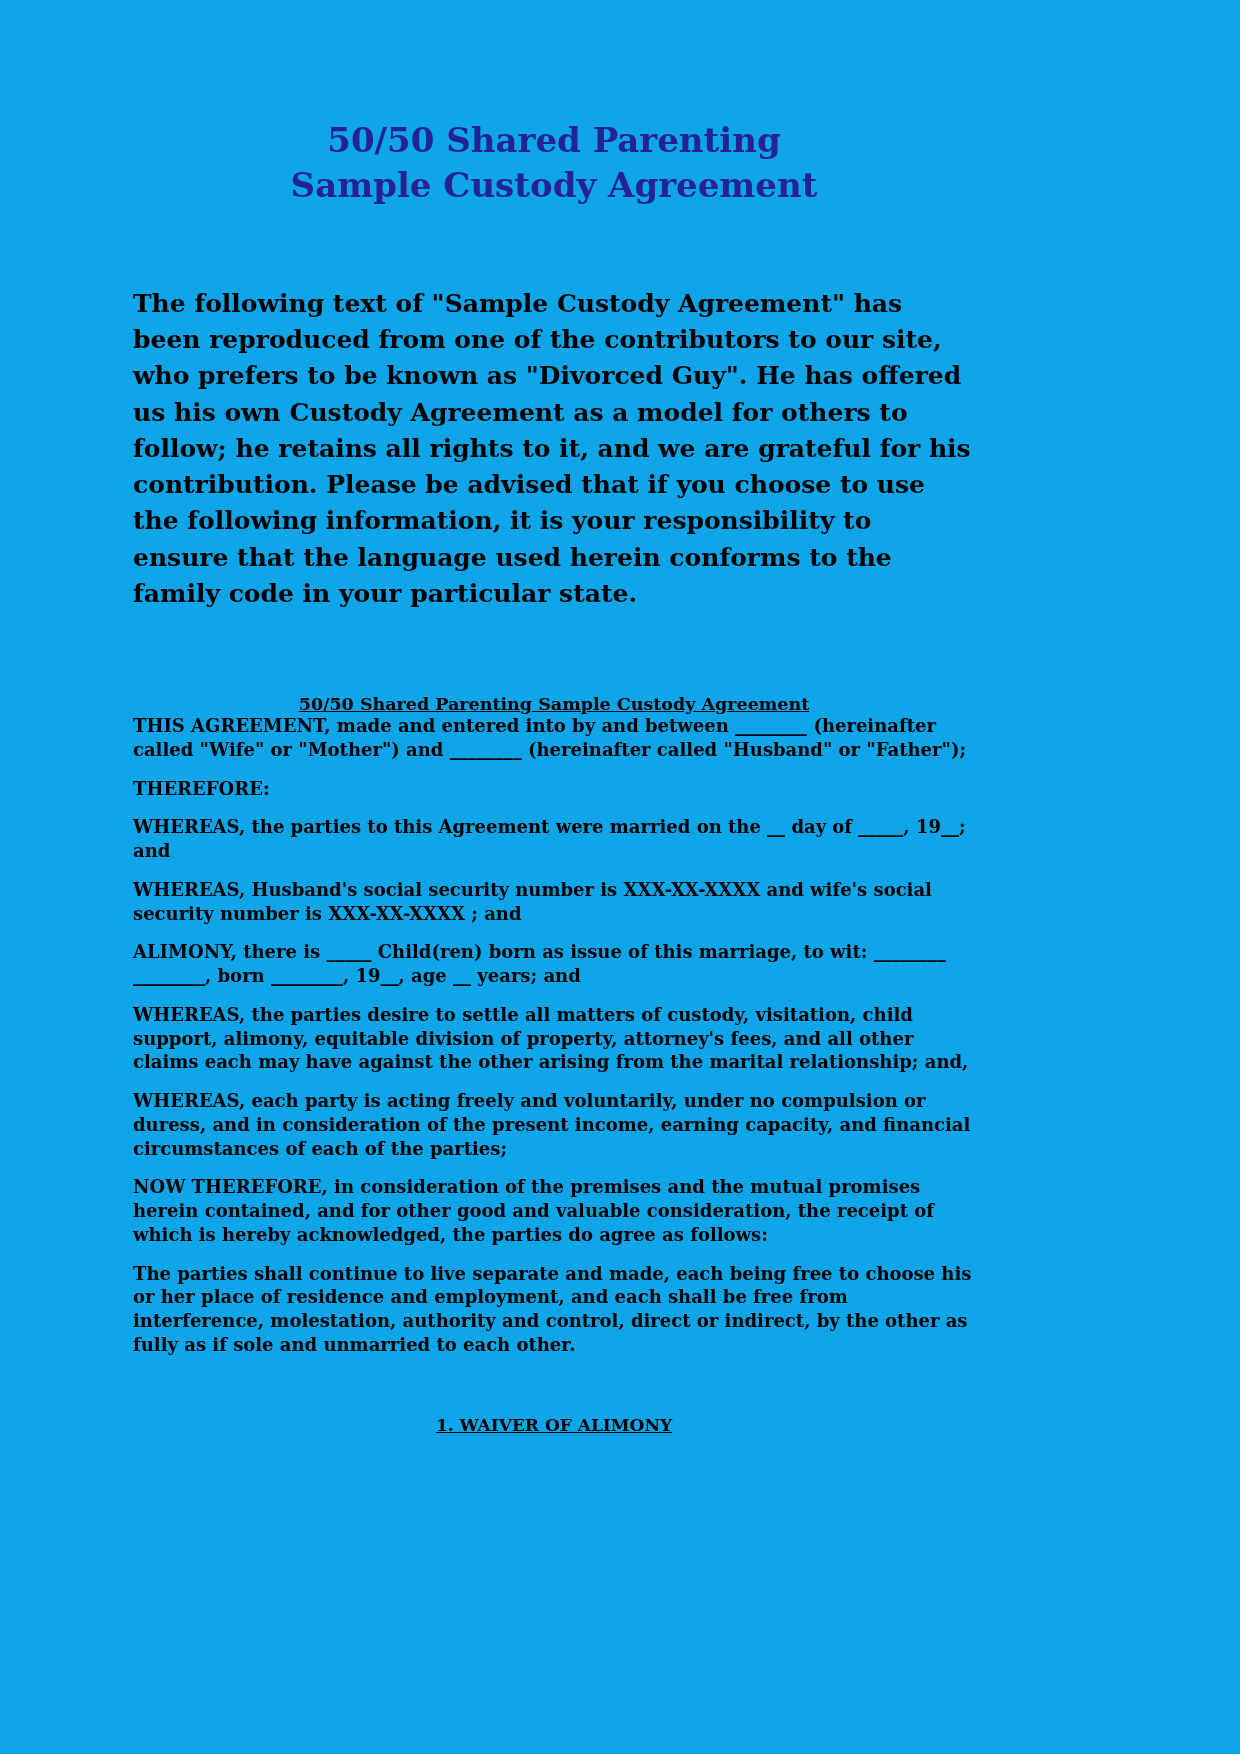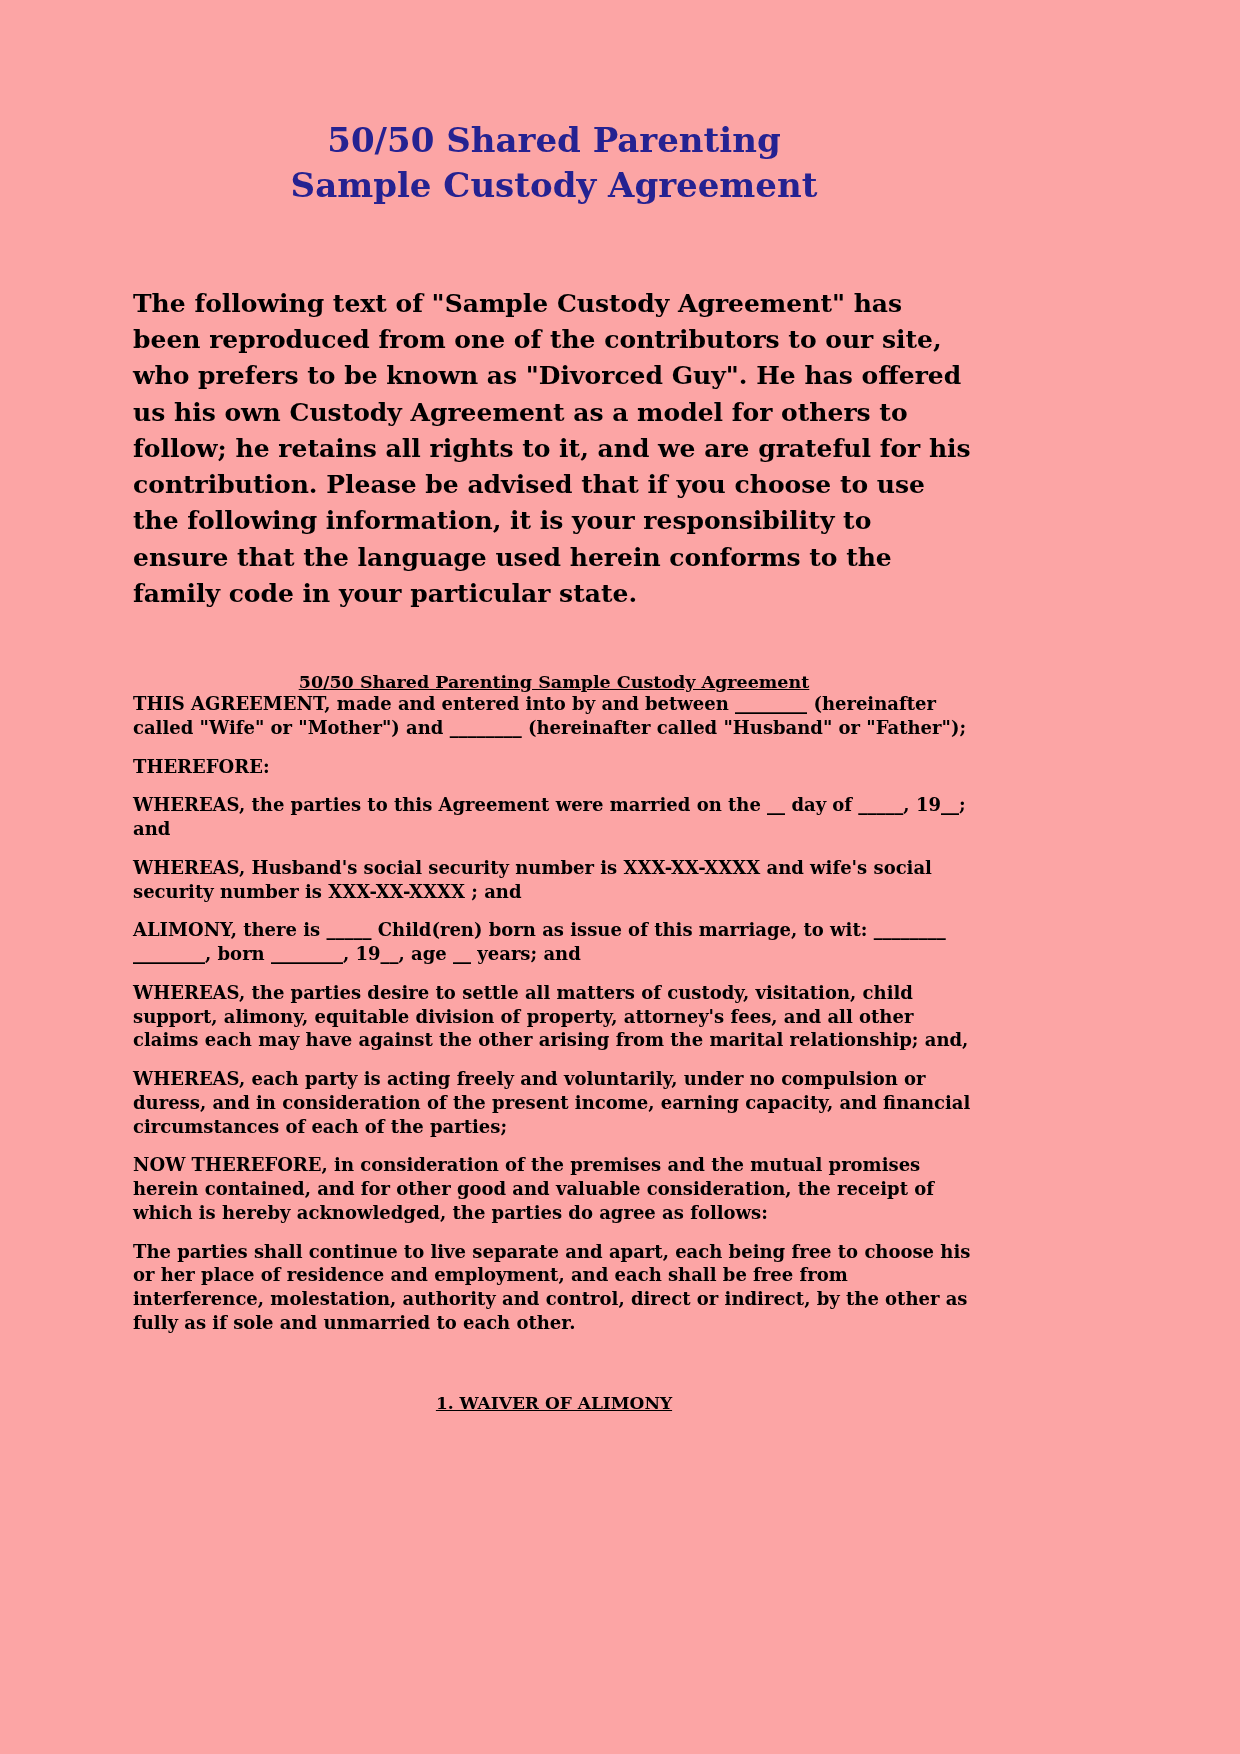--- a/index.html
+++ b/index.html
@@ -3,42 +3,42 @@
 <meta charset="utf-8">
 <style>
   html, body {
     margin: 0;
     padding: 0;
     background: #ffffff;
   }
   .page {
     width: 1240px;
     min-height: 1754px;
-    background: #fca5a5;
+    background: #0ea5e9;
     box-sizing: border-box;
     padding: 118px 265px 60px 133px;
     font-family: "DejaVu Serif", "Liberation Serif", serif;
     font-weight: bold;
     color: #000000;
   }
   .doc-title {
     font-size: 34px;
     line-height: 1.32;
     text-align: center;
     margin: 0;
     font-weight: bold;
   }
   .intro {
     font-size: 25px;
     line-height: 1.45;
     margin: 78px 0 0 0;
     max-width: 852px;
   }
   .section-heading {
-    margin-top: 60px;
+    margin-top: 82px;
     text-align: center;
     font-size: 17.5px;
     text-decoration: underline;
   }
   .body-block {
     font-size: 18px;
     line-height: 1.32;
   }
   .body-block p {
     margin: 0 0 15px 0;
@@ -66,18 +66,18 @@
 
   <div class="body-block">
     <p>THIS AGREEMENT, made and entered into by and between ________ (hereinafter called "Wife" or "Mother") and ________ (hereinafter called "Husband" or "Father");</p>
     <p>THEREFORE:</p>
     <p>WHEREAS, the parties to this Agreement were married on the __ day of _____, 19__; and</p>
     <p>WHEREAS, Husband's social security number is XXX-XX-XXXX and wife's social security number is XXX-XX-XXXX ; and</p>
     <p>ALIMONY, there is _____ Child(ren) born as issue of this marriage, to wit: ________ ________, born ________, 19__, age __ years; and</p>
     <p>WHEREAS, the parties desire to settle all matters of custody, visitation, child support, alimony, equitable division of property, attorney's fees, and all other claims each may have against the other arising from the marital relationship; and,</p>
     <p>WHEREAS, each party is acting freely and voluntarily, under no compulsion or duress, and in consideration of the present income, earning capacity, and financial circumstances of each of the parties;</p>
     <p>NOW THEREFORE, in consideration of the premises and the mutual promises herein contained, and for other good and valuable consideration, the receipt of which is hereby acknowledged, the parties do agree as follows:</p>
-    <p>The parties shall continue to live separate and apart, each being free to choose his or her place of residence and employment, and each shall be free from interference, molestation, authority and control, direct or indirect, by the other as fully as if sole and unmarried to each other.</p>
+    <p>The parties shall continue to live separate and made, each being free to choose his or her place of residence and employment, and each shall be free from interference, molestation, authority and control, direct or indirect, by the other as fully as if sole and unmarried to each other.</p>
   </div>
 
   <div class="sub-heading">1. WAIVER OF ALIMONY</div>
 
 </div>
 
 </body></html>

